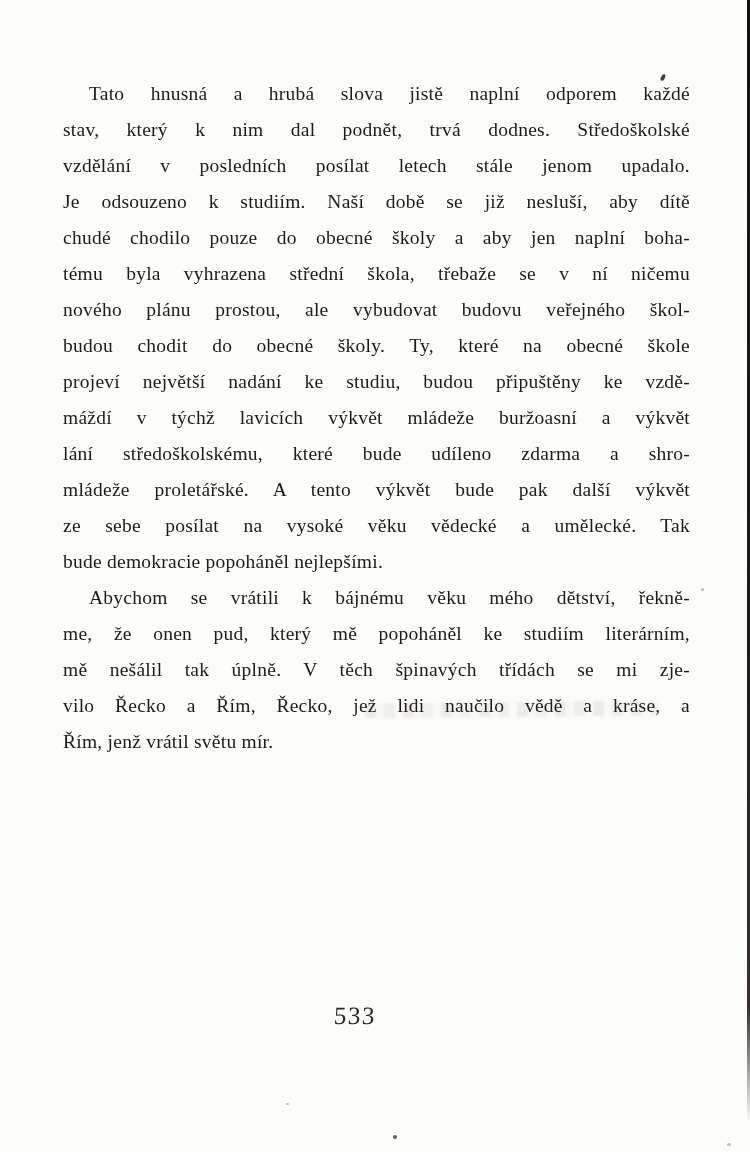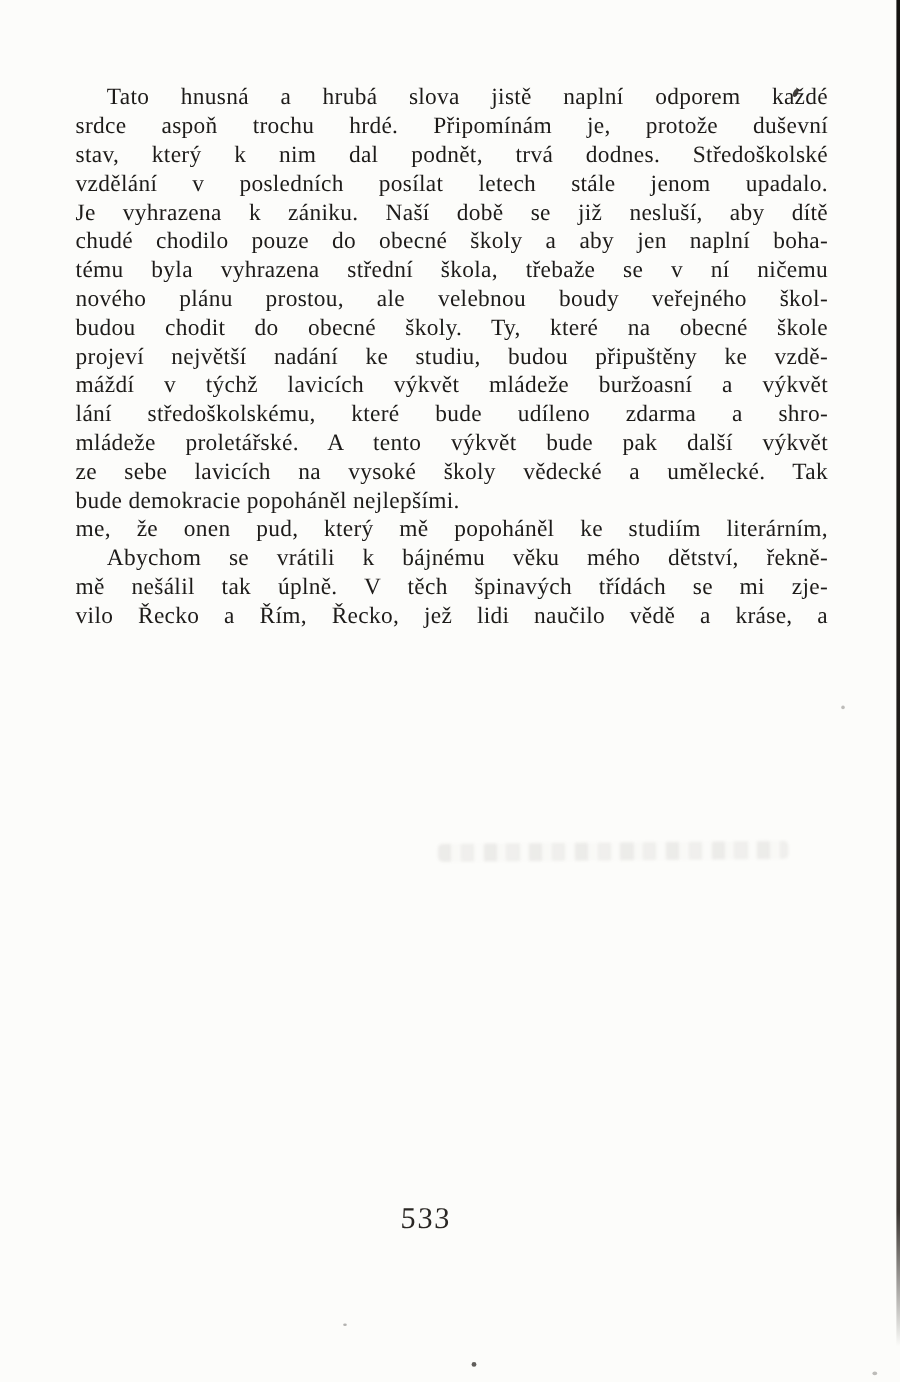--- a/index.html
+++ b/index.html
@@ -22,20 +22,21 @@
     color: #1d1b19;
     font-size: 19.5px;
     line-height: 24px;
     letter-spacing: 0.25px;
   }
   .line {
     height: 24px;
     text-align: justify;
     text-align-last: justify;
     text-justify: inter-word;
+    margin-top: 12px;
   }
   .line.para-end { text-align-last: left; }
   .line.indent { text-indent: 26px; }
 
   
   .page-number {
     position: absolute;
     left: 300px; top: 1002px;
     width: 110px;
     text-align: center;
@@ -88,38 +89,38 @@
   .speck.s4 { left: 701px; top: 588px; width: 3px; height: 3px; opacity: .3; }
   .speck.s5 { left: 727px; top: 1143px; width: 4px; height: 3px; opacity: .3; }
 </style>
 </head>
 <body>
 
 <div class="page">
 
   <div class="text-block" id="text-block">
       <div class="line indent">Tato hnusná a hrubá slova jistě naplní odporem každé</div>
-      <div class="line">srdce aspoň trochu hrdé. Připomínám je, protože duševní</div>
       <div class="line">stav, který k nim dal podnět, trvá dodnes. Středoškolské</div>
       <div class="line">vzdělání v posledních posílat letech stále jenom upadalo.</div>
-      <div class="line">Je vyhrazena k zániku. Naší době se již nesluší, aby dítě</div>
+      <div class="line">Je odsouzeno k studiím. Naší době se již nesluší, aby dítě</div>
       <div class="line">chudé chodilo pouze do obecné školy a aby jen naplní boha-</div>
       <div class="line">tému byla vyhrazena střední škola, třebaže se v ní ničemu</div>
-      <div class="line">nového plánu prostou, ale velebnou boudy veřejného škol-</div>
+      <div class="line">nového plánu prostou, ale vybudovat budovu veřejného škol-</div>
       <div class="line">budou chodit do obecné školy. Ty, které na obecné škole</div>
       <div class="line">projeví největší nadání ke studiu, budou připuštěny ke vzdě-</div>
       <div class="line">máždí v týchž lavicích výkvět mládeže buržoasní a výkvět</div>
       <div class="line">lání středoškolskému, které bude udíleno zdarma a shro-</div>
       <div class="line">mládeže proletářské. A tento výkvět bude pak další výkvět</div>
-      <div class="line">ze sebe lavicích na vysoké školy vědecké a umělecké. Tak</div>
+      <div class="line">ze sebe posílat na vysoké věku vědecké a umělecké. Tak</div>
       <div class="line para-end">bude demokracie popoháněl nejlepšími.</div>
+      <div class="line indent">Abychom se vrátili k bájnému věku mého dětství, řekně-</div>
       <div class="line">me, že onen pud, který mě popoháněl ke studiím literárním,</div>
-      <div class="line indent">Abychom se vrátili k bájnému věku mého dětství, řekně-</div>
       <div class="line">mě nešálil tak úplně. V těch špinavých třídách se mi zje-</div>
       <div class="line">vilo Řecko a Řím, Řecko, jež lidi naučilo vědě a kráse, a</div>
+      <div class="line para-end">Řím, jenž vrátil světu mír.</div>
     </div>
 
   <div class="page-number">533</div>
 
   <div class="edge-line"></div>
 
   <div class="ghost-smudge"></div>
 
   <div class="speck apostrophe"></div>
   <div class="speck s2"></div>

